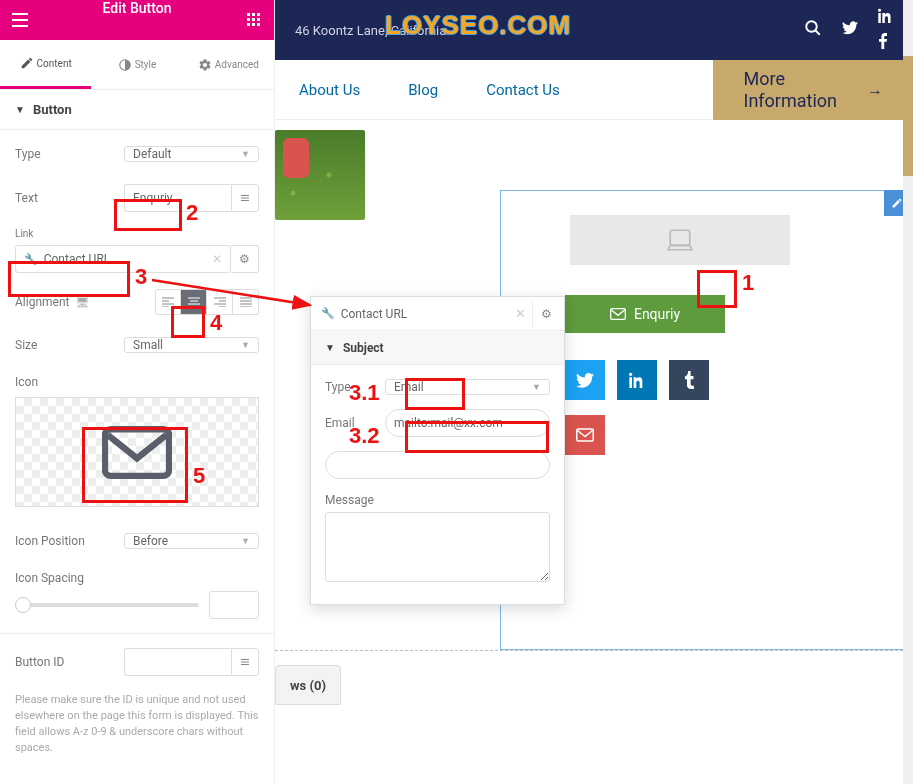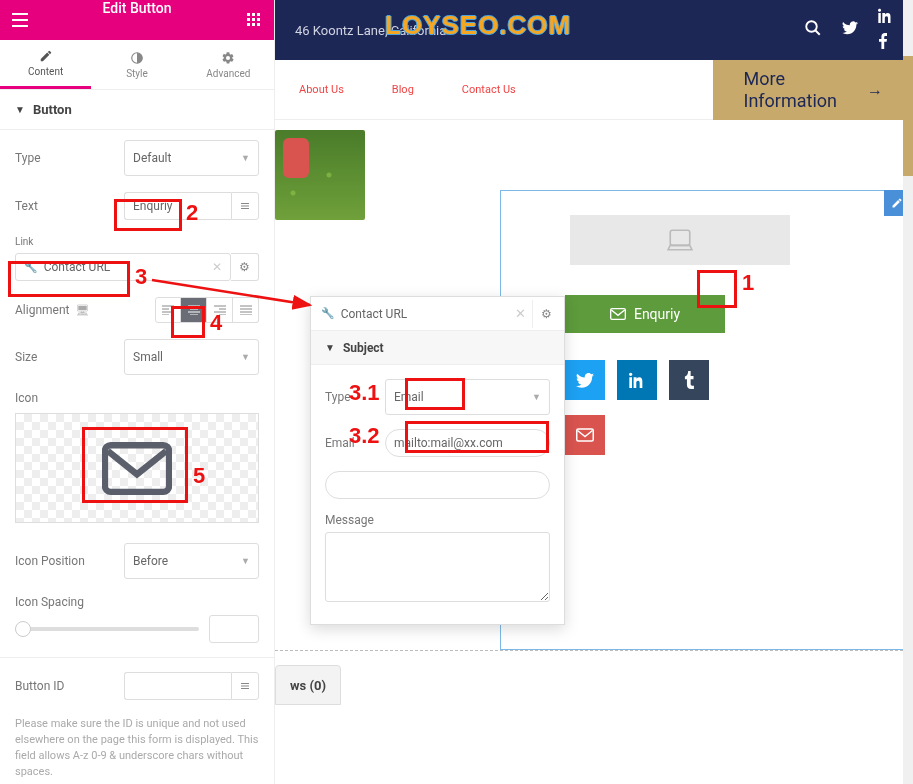--- a/index.html
+++ b/index.html
@@ -6,31 +6,31 @@
 body{background:#fff;width:913px;height:784px;overflow:hidden;position:relative}
 
 
 .panel{position:absolute;left:0;top:0;width:275px;height:784px;background:#fff;border-right:1px solid #eee;z-index:5}
 .panel-header{height:40px;background:#e6007e;color:#fff;display:flex;align-items:flex-start;position:relative}
 .hamburger{width:40px;height:40px;display:flex;align-items:center;justify-content:center;cursor:pointer}
 .panel-title{flex:1;text-align:center;font-size:14px;font-weight:500}
 .apps{width:40px;height:40px;display:flex;align-items:center;justify-content:center;cursor:pointer}
 
 .tabs{display:flex;height:50px;background:#fff;border-bottom:1px solid #eee}
-.tab{flex:1;display:flex;flex-direction:column;align-items:center;justify-content:center;font-size:10px;color:#888;cursor:pointer;gap:3px}
+.tab{flex:1;display:flex;flex-direction:row;align-items:center;justify-content:center;font-size:10px;color:#888;cursor:pointer;gap:3px}
 .tab.active{color:#555;border-bottom:3px solid #e6007e}
 
 .section-header{height:40px;display:flex;align-items:center;padding:0 15px;font-size:13px;font-weight:700;color:#444;border-bottom:1px solid #eee;cursor:pointer;gap:8px}
 .caret-icn{font-size:10px}
 
 .section-body{padding:10px 15px}
 .row{display:flex;align-items:center;margin-bottom:16px;min-height:28px}
 .row .lbl{flex:1;font-size:12px;color:#777}
 .row .ctrl{width:135px}
-.select{width:100%;height:36px;border:1px solid #ddd;border-radius:3px;background:#fff;font-size:12px;color:#666;padding:0 8px;display:flex;align-items:center;justify-content:space-between;cursor:pointer}
+.select{width:100%;height:16px;border:1px solid #ddd;border-radius:3px;background:#fff;font-size:12px;color:#666;padding:0 8px;display:flex;align-items:center;justify-content:space-between;cursor:pointer}
 .select .arr{font-size:9px;color:#aaa}
 .text-input{width:100%;height:28px;border:1px solid #ddd;border-radius:14px;padding:0 8px;font-size:12px;color:#666}
 .input-group{display:flex}
 .input-group .text-input{border-radius:3px 0 0 3px;border-right:none}
 .addon{width:28px;height:28px;border:1px solid #ddd;display:flex;align-items:center;justify-content:center;font-size:11px;color:#888;background:#fff;cursor:pointer}
 .addon.last{border-radius:0 3px 3px 0}
 
 .link-label{font-size:10px;color:#777;margin-bottom:6px}
 .link-row{display:flex;align-items:center;margin-bottom:16px}
 .dyn-tag{height:28px;border:1px solid #ddd;border-radius:3px;background:#fff;display:flex;align-items:center;padding:0 8px;flex:1;font-size:12px;color:#666;gap:6px}
@@ -63,21 +63,21 @@
 
 
 .preview{position:absolute;left:275px;top:0;right:0;height:784px;background:#fff;overflow:hidden}
 .topbar{height:60px;background:#1d2756;color:#fff;display:flex;align-items:center;padding:0 20px;position:relative}
 .address{font-size:13px;color:#d0d3e2}
 .watermark{position:absolute;left:110px;top:10px;font-family:Arial;font-size:26px;font-weight:900;letter-spacing:1px;color:#f5a623;text-shadow:-1px 0 #4aa3df,1px 0 #4aa3df,0 -1px #4aa3df,0 1px #4aa3df}
 .top-icons{margin-left:auto;display:flex;align-items:center;gap:20px;font-size:16px}
 .top-icons .col{display:flex;flex-direction:column;gap:6px;font-size:15px}
 
 .navbar{height:60px;background:#fff;display:flex;align-items:center;border-bottom:1px solid #eee}
-.navlink{padding:0 24px;font-size:11px;color:#ef4444;cursor:pointer}
+.navlink{padding:0 24px;font-size:15px;color:#0369a1;cursor:pointer}
 .cta{margin-left:auto;height:60px;background:#c6a96b;color:#1d2756;display:flex;align-items:center;padding:0 30px;gap:30px;cursor:pointer}
 .cta-text{text-align:left;font-size:18px;line-height:1.2}
 
 .canvas{position:relative;padding-top:10px}
 .grass{position:absolute;left:0;top:10px;width:90px;height:90px;background:linear-gradient(#4a7c2a,#6fa03a);border-radius:2px;overflow:hidden}
 .grass::before{content:"";position:absolute;inset:0;background:radial-gradient(circle at 30% 30%,#8fc94a 2px,transparent 3px),radial-gradient(circle at 60% 50%,#8fc94a 2px,transparent 3px),radial-gradient(circle at 20% 70%,#8fc94a 2px,transparent 3px);opacity:.6}
 .grass .kid{position:absolute;left:8px;top:8px;width:26px;height:40px;background:#d9544f;border-radius:6px}
 
 .vline{position:absolute;top:0;bottom:250px;border-left:1px dashed #bbb}
 .vline.a{left:135px}

